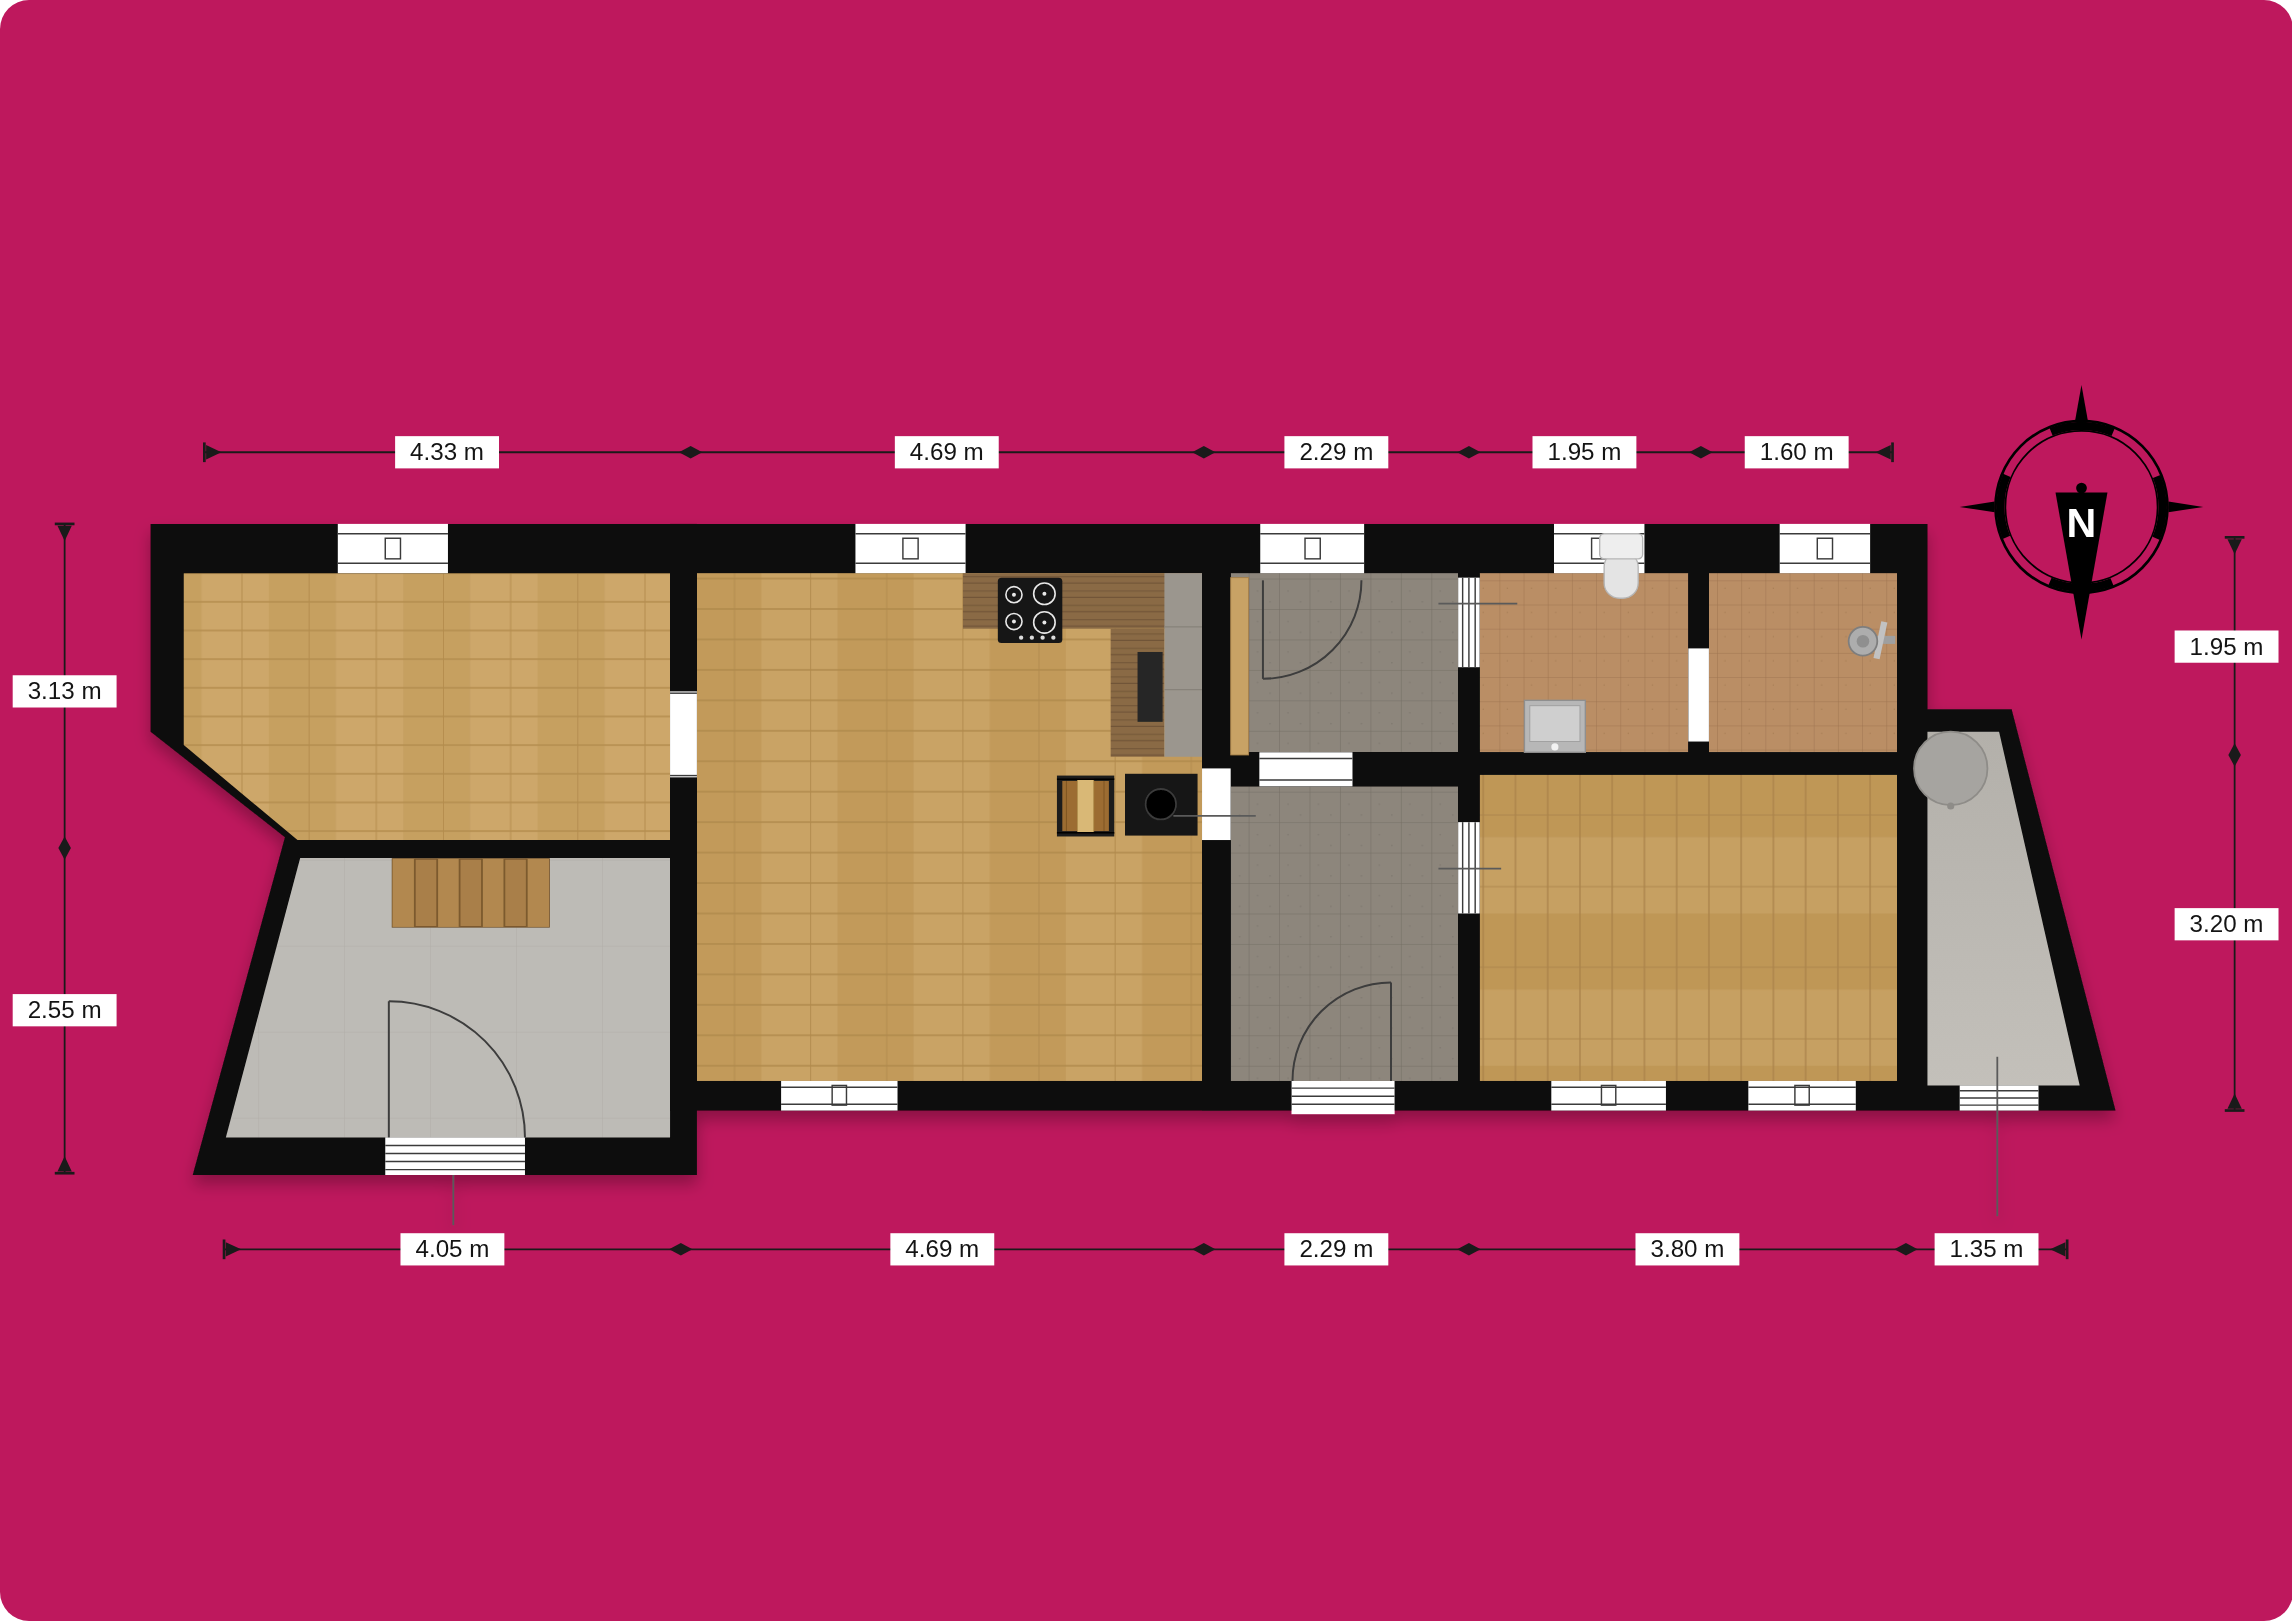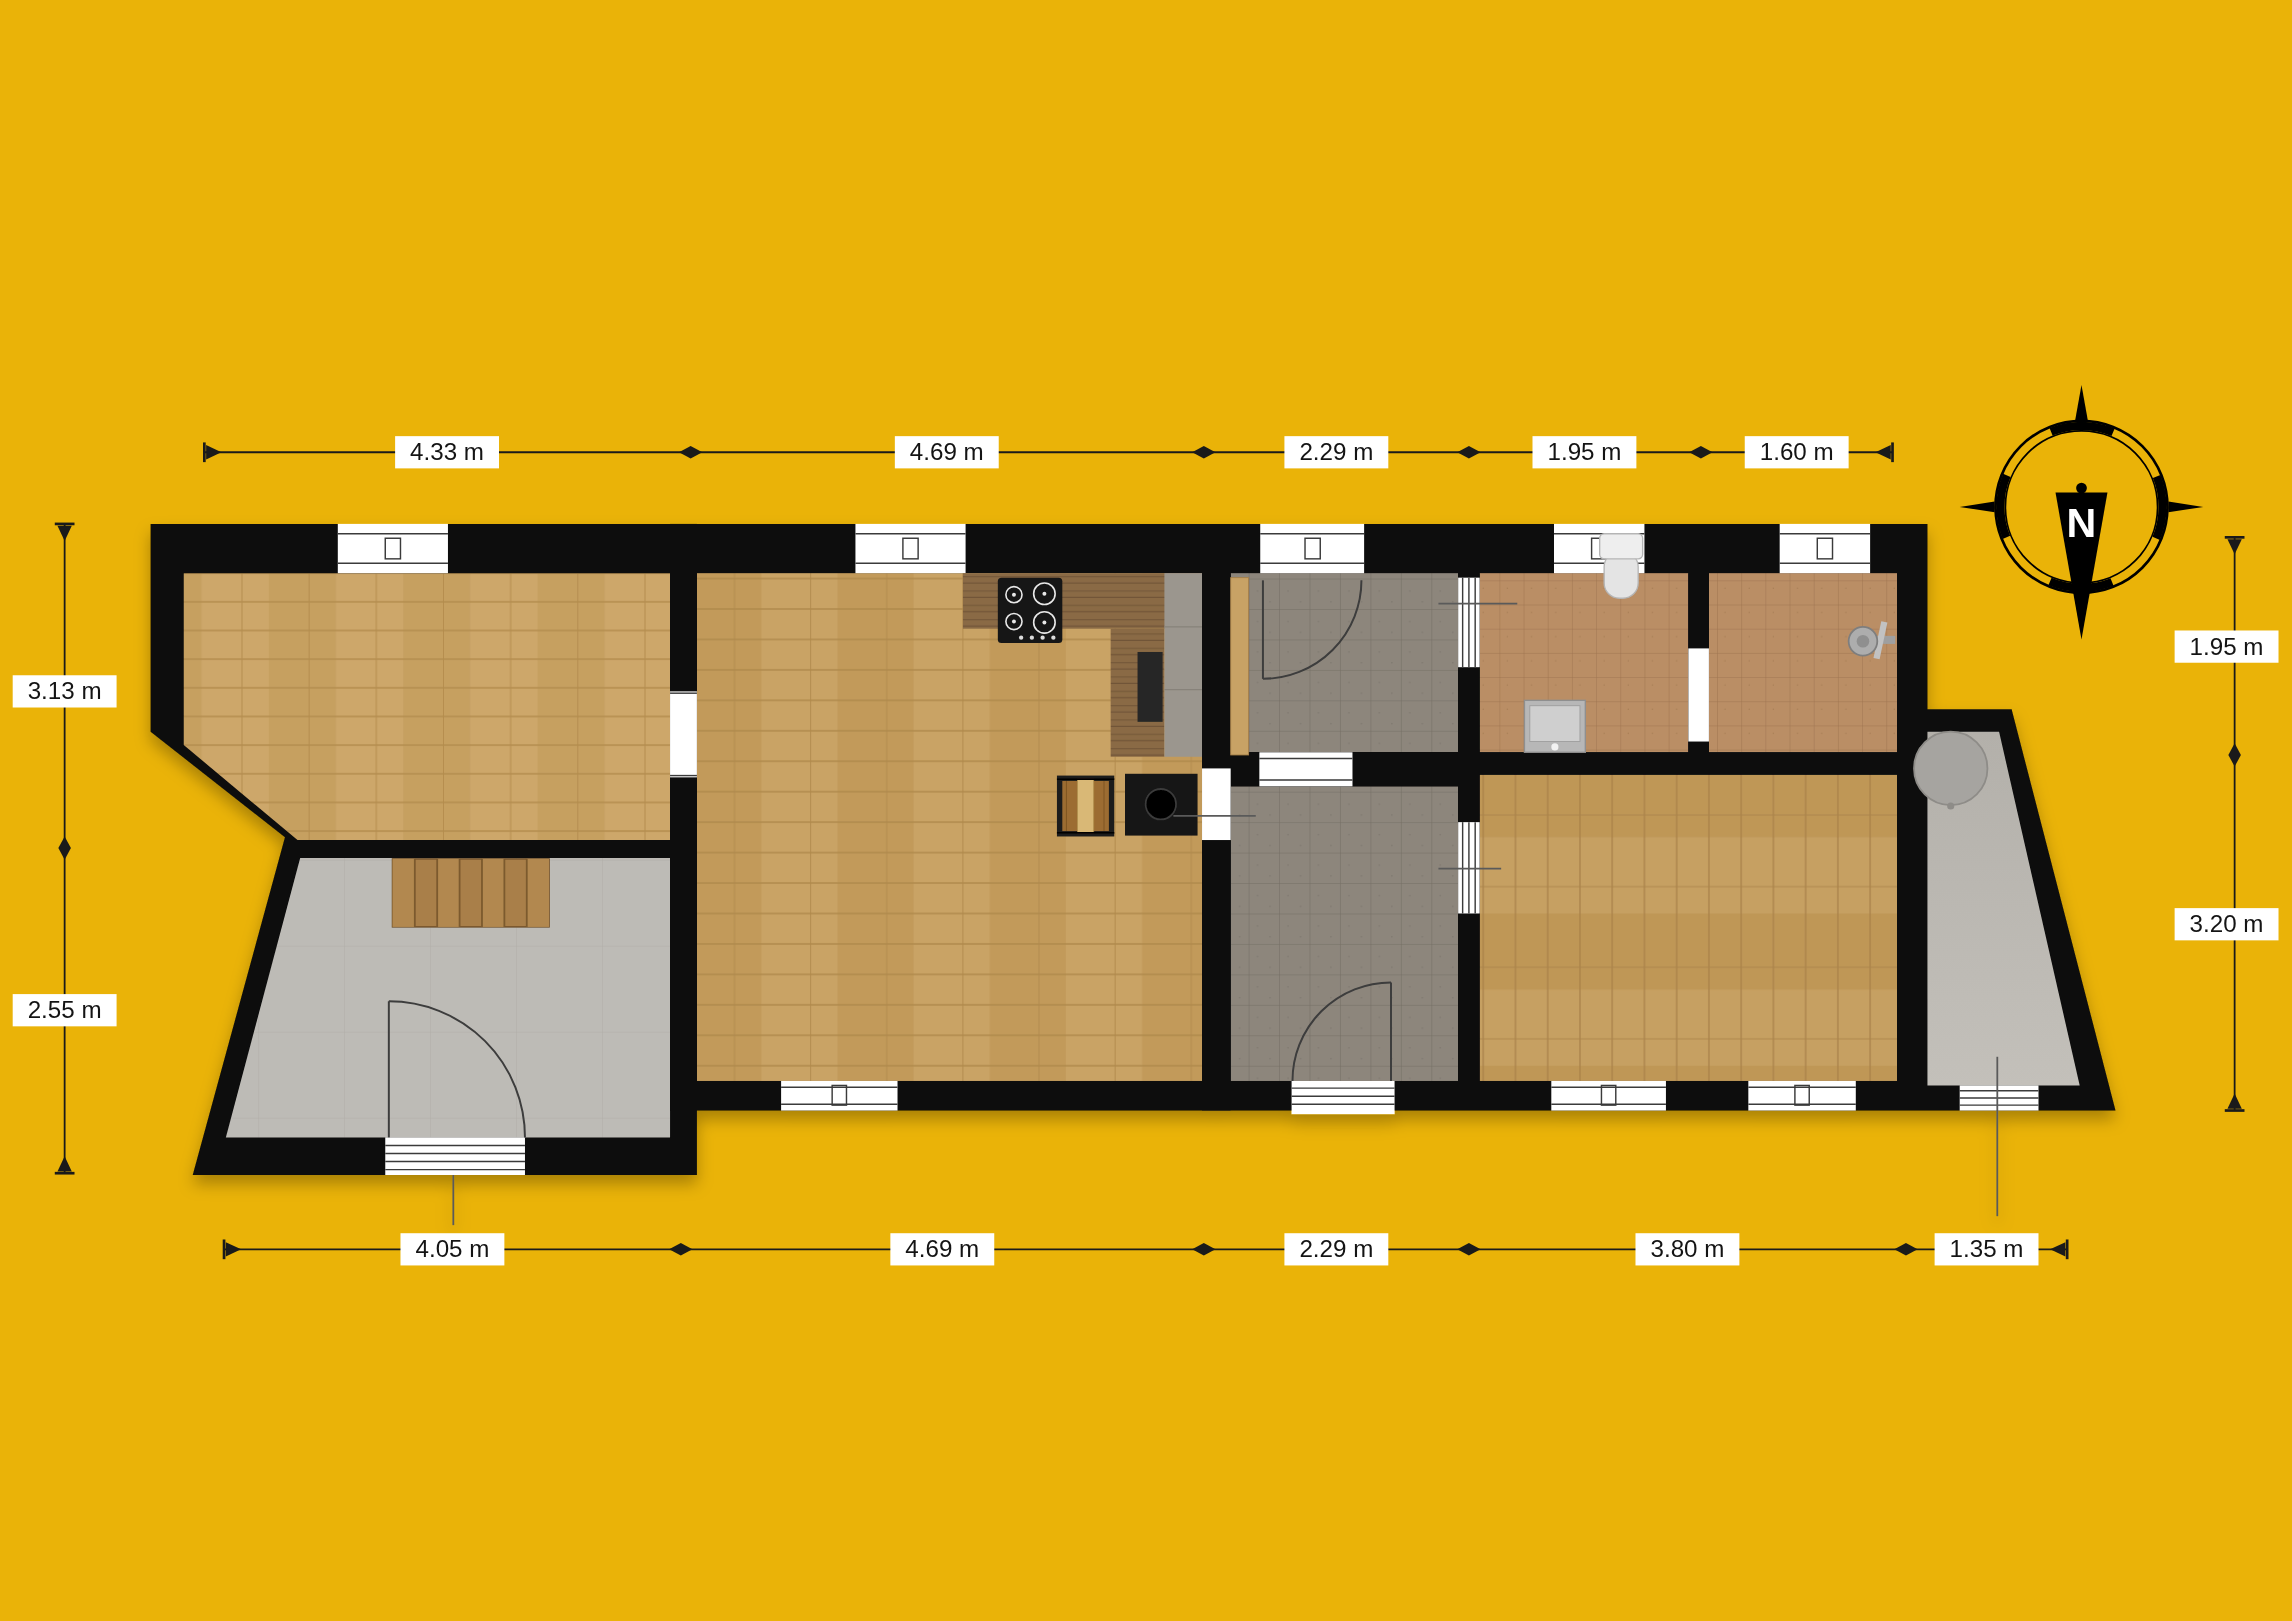--- a/index.html
+++ b/index.html
@@ -1,17 +1,17 @@
 <!DOCTYPE html>
 <html style="font-size:14.3px"><head>
 <meta charset="utf-8">
 <style>
   html,body{margin:0;padding:0;background:#ffffff;}
-  .stage{position:relative;width:2293px;height:1621px;background:#eab308;overflow:hidden;
-         font-family:"Liberation Sans", sans-serif;}
+  .stage{position:relative;width:2293px;height:1621px;background:#be185d;overflow:hidden;
+         font-family:"Liberation Sans", sans-serif;border-radius:29px;}
   svg{display:block;}
   text.dim{font-family:"Liberation Sans", sans-serif;font-size:27px;fill:#141414;}
   text.north{font-family:"Liberation Sans", sans-serif;font-size:46px;font-weight:bold;fill:#ffffff;}
   .labbg{fill:#ffffff;}
   .dimline{stroke:#1a1a1a;stroke-width:2;}
   .tick{fill:#1a1a1a;}
   .arc{stroke:#3c3c3c;stroke-width:2.2;fill:none;}
   .marker{stroke:#5a5a5a;stroke-width:2;fill:none;}
   .winline{stroke:#3a3a3a;stroke-width:1.6;}
   .winbox{fill:none;stroke:#3a3a3a;stroke-width:1.6;}

